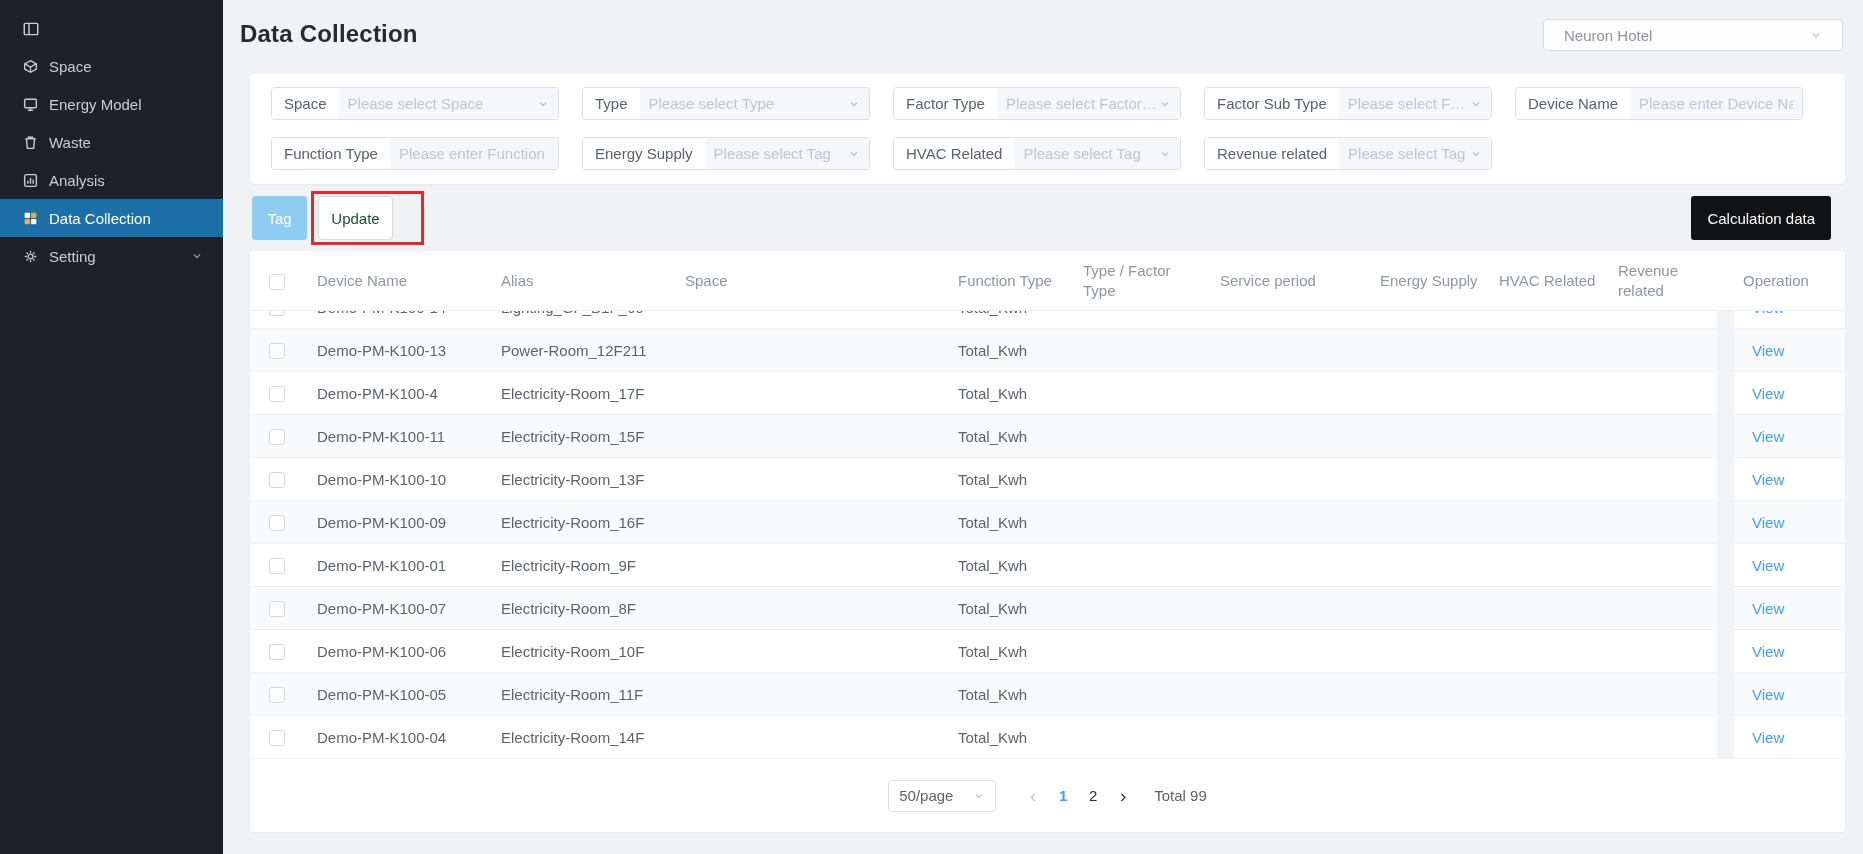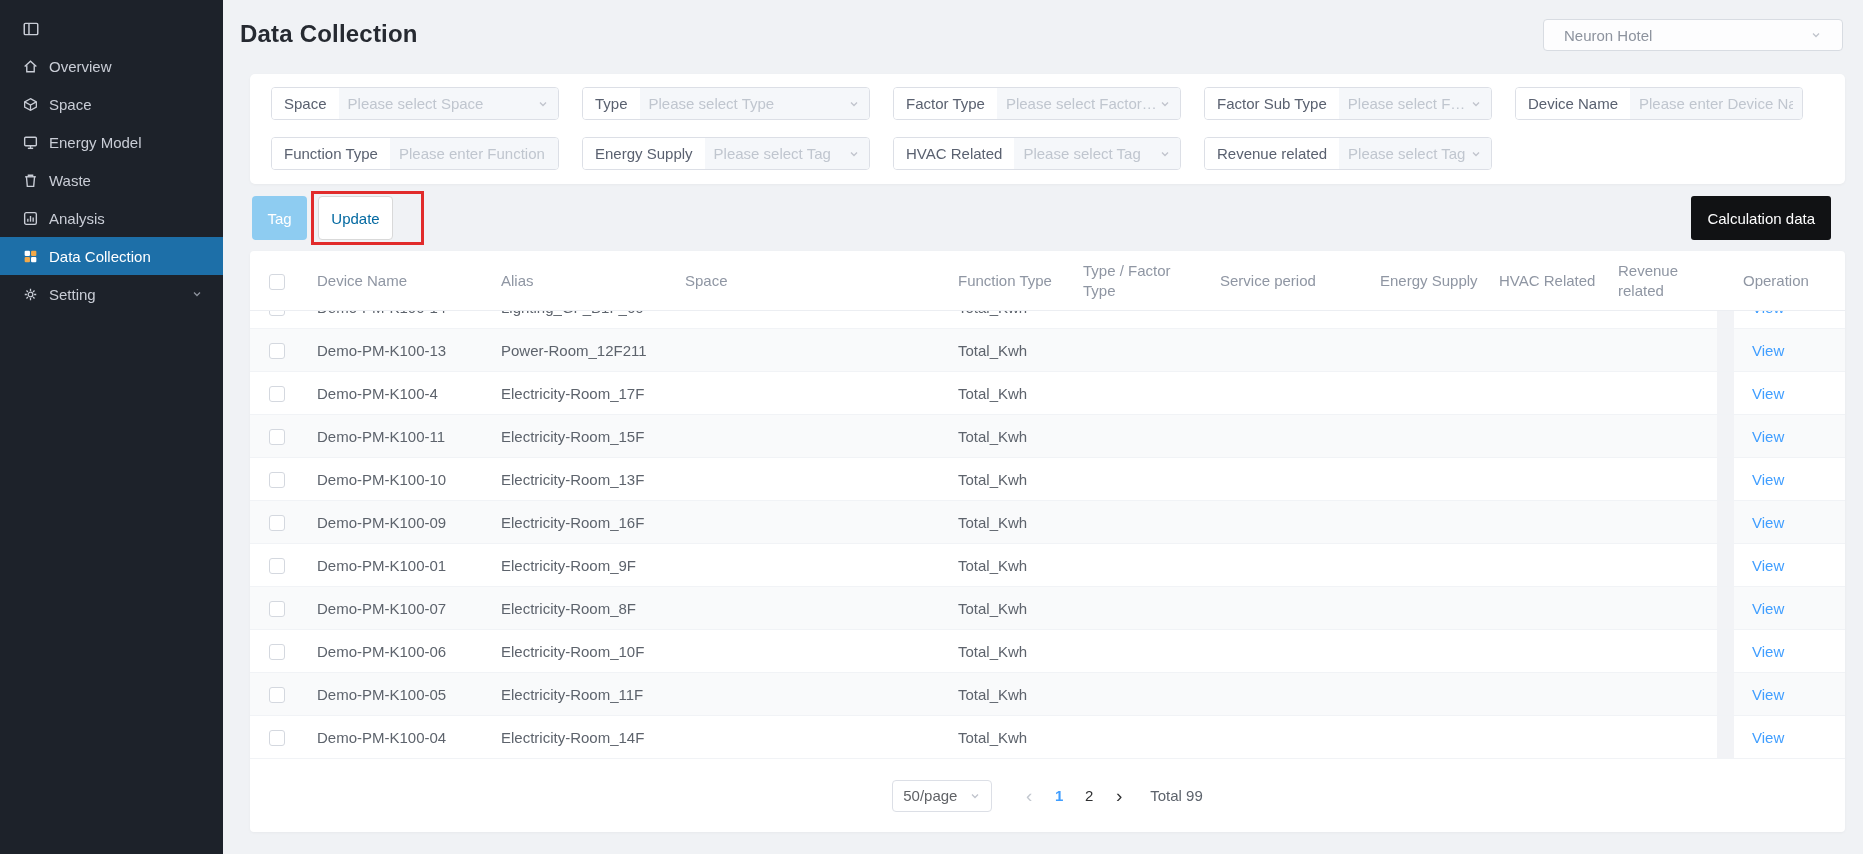--- a/index.html
+++ b/index.html
@@ -74,21 +74,21 @@
   .fg-field input::placeholder { color:#c0c6cf; opacity:1; }
   .fg-field .dd { flex-shrink:0; display:inline-flex; margin-left:4px; }
 
   .actions-row {
     margin:18px 32px 17px 29px; height:32px;
     display:flex; align-items:center; position:relative;
   }
   .btn { height:44px; display:flex; align-items:center; justify-content:center;
          font-size:15px; border-radius:4px; cursor:pointer; }
   .btn-tag { width:55px; background:#8eccf1; color:#fff; }
-  .btn-update { width:75px; margin-left:11px; background:#fff; border:1px solid #d9d9d9; color:#0369a1; }
+  .btn-update { width:75px; margin-left:11px; background:#fff; border:1px solid #d9d9d9; color:#14532d; }
   .red-annotation {
     position:absolute; left:59px; top:-11px; width:113px; height:54px;
     border:3px solid #e12b2b; pointer-events:none;
   }
   .btn-calc { margin-left:auto; padding:8px 16px; background:#111214; color:#fff; border-radius:3px; }
 
   
   .table-card {
     margin:0 18px 0 27px; background:#fff; border-radius:4px;
     box-shadow:0 1px 3px rgba(0,0,0,.04); overflow:hidden;
@@ -111,21 +111,21 @@
     width:16px; height:16px; margin-left:19px; display:inline-block;
     border:1px solid #d4d8df; border-radius:3px; background:#fff; vertical-align:middle;
   }
   .gutter { height:100%; background:#f2f3f6; padding:0 !important; }
   .t-header .gutter { background:#fff; }
   .op { padding-left:18px !important; }
   .view-link { color:#409eff; cursor:pointer; text-decoration:none; }
 
   .t-footer { height:73px; display:flex; align-items:center; justify-content:center; font-size:15px; }
   .page-size {
-    width:100px; height:32px; border:1px solid #dcdfe6; border-radius:4px; background:#fff;
+    width:108px; height:32px; border:1px solid #dcdfe6; border-radius:4px; background:#fff;
     display:flex; align-items:center; justify-content:space-between; padding:0 10px;
     color:#606266; cursor:pointer;
   }
   .pager { display:flex; align-items:center; margin-left:22px; }
   .pg-item {
     min-width:30px; height:30px; display:flex; align-items:center; justify-content:center;
     color:#303133; cursor:pointer; font-size:15px;
   }
   .pg-item.disabled { color:#c3c8d0; cursor:default; }
   .pg-item.active { color:#409eff; font-weight:bold; }
@@ -143,29 +143,20 @@
     <div class="collapse-wrap">
       <span>
         <svg width="18" height="18" viewBox="0 0 16 16" fill="none" stroke="#c9cdd6" stroke-width="1.3">
           <rect x="2" y="3" width="12" height="10" rx="1"></rect>
           <line x1="6.2" y1="3" x2="6.2" y2="13"></line>
         </svg>
       </span>
     </div>
     <nav class="menu">
 
-      <div class="menu-item">
-        <span class="mi-icon">
-          <svg width="17" height="17" viewBox="0 0 16 16" fill="none" stroke="currentColor" stroke-width="1.3">
-            <path d="M2.5 8 L8 3 L13.5 8"></path>
-              <path d="M4.5 6.8 V13 H11.5 V6.8"></path>
-          </svg>
-        </span>
-        <span>Overview</span>
-      </div>
 
       <div class="menu-item">
         <span class="mi-icon">
           <svg width="17" height="17" viewBox="0 0 16 16" fill="none" stroke="currentColor" stroke-width="1.2">
             <path d="M8 2.5 L13.5 5.5 V10.5 L8 13.5 L2.5 10.5 V5.5 Z"></path>
             <path d="M2.5 5.5 L8 8.5 L13.5 5.5 M8 8.5 V13.5"></path>
           </svg>
         </span>
         <span>Space</span>
       </div>

